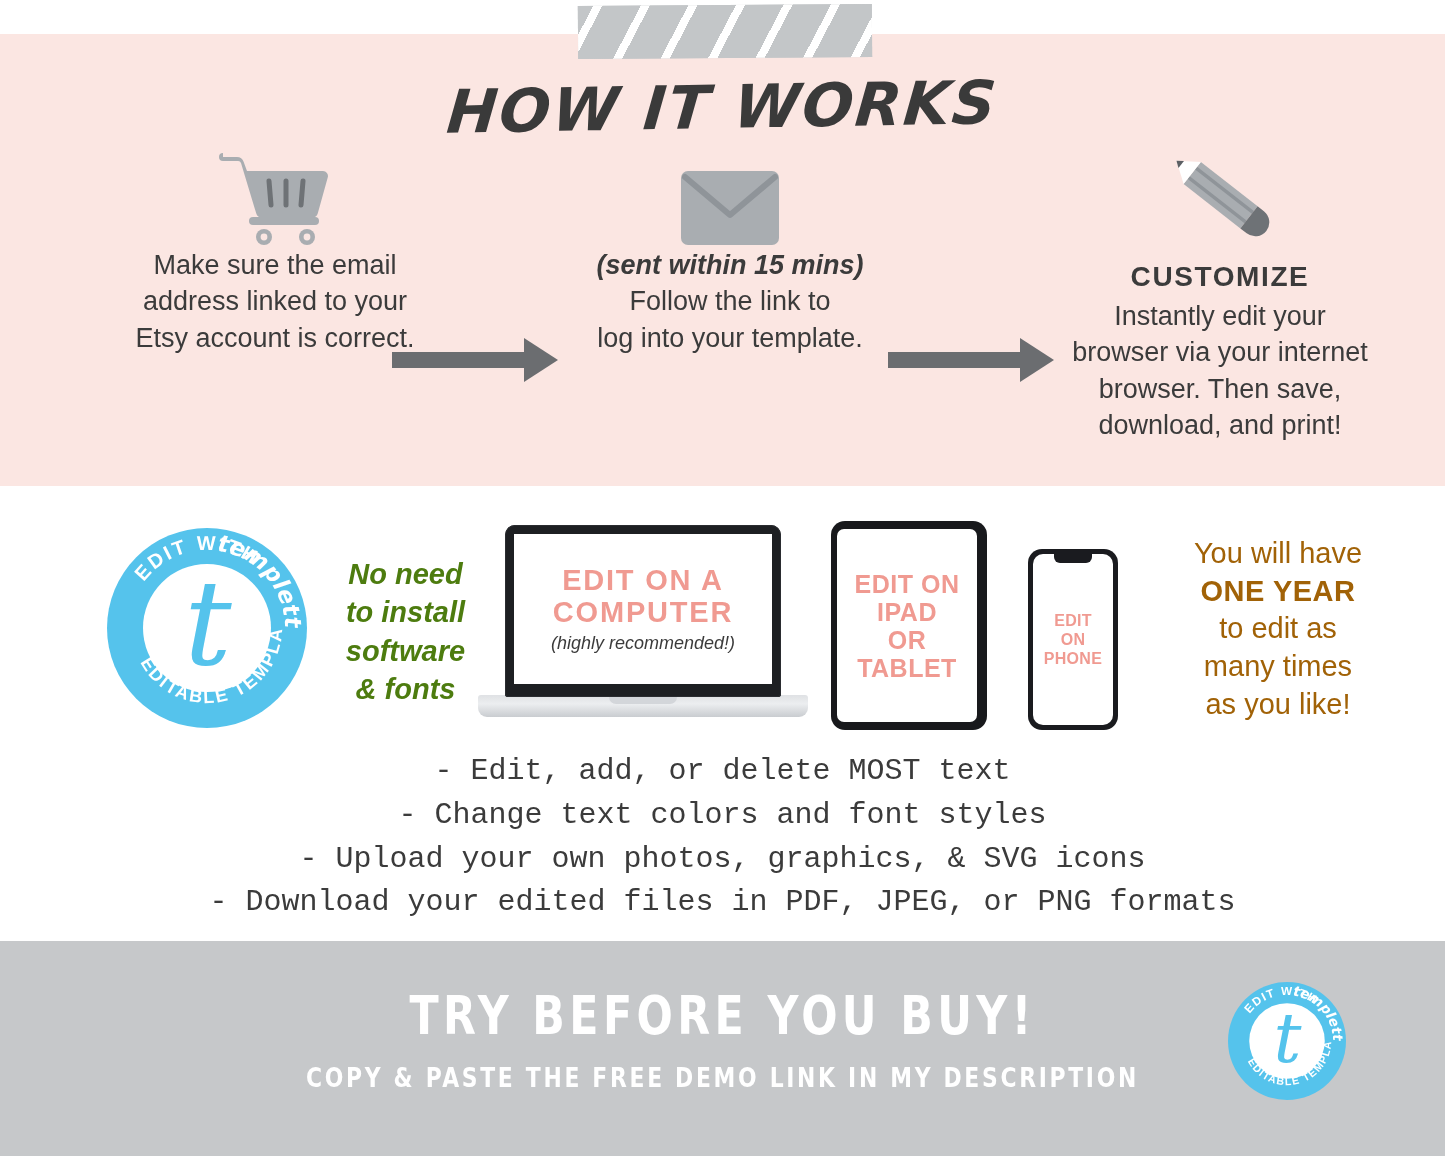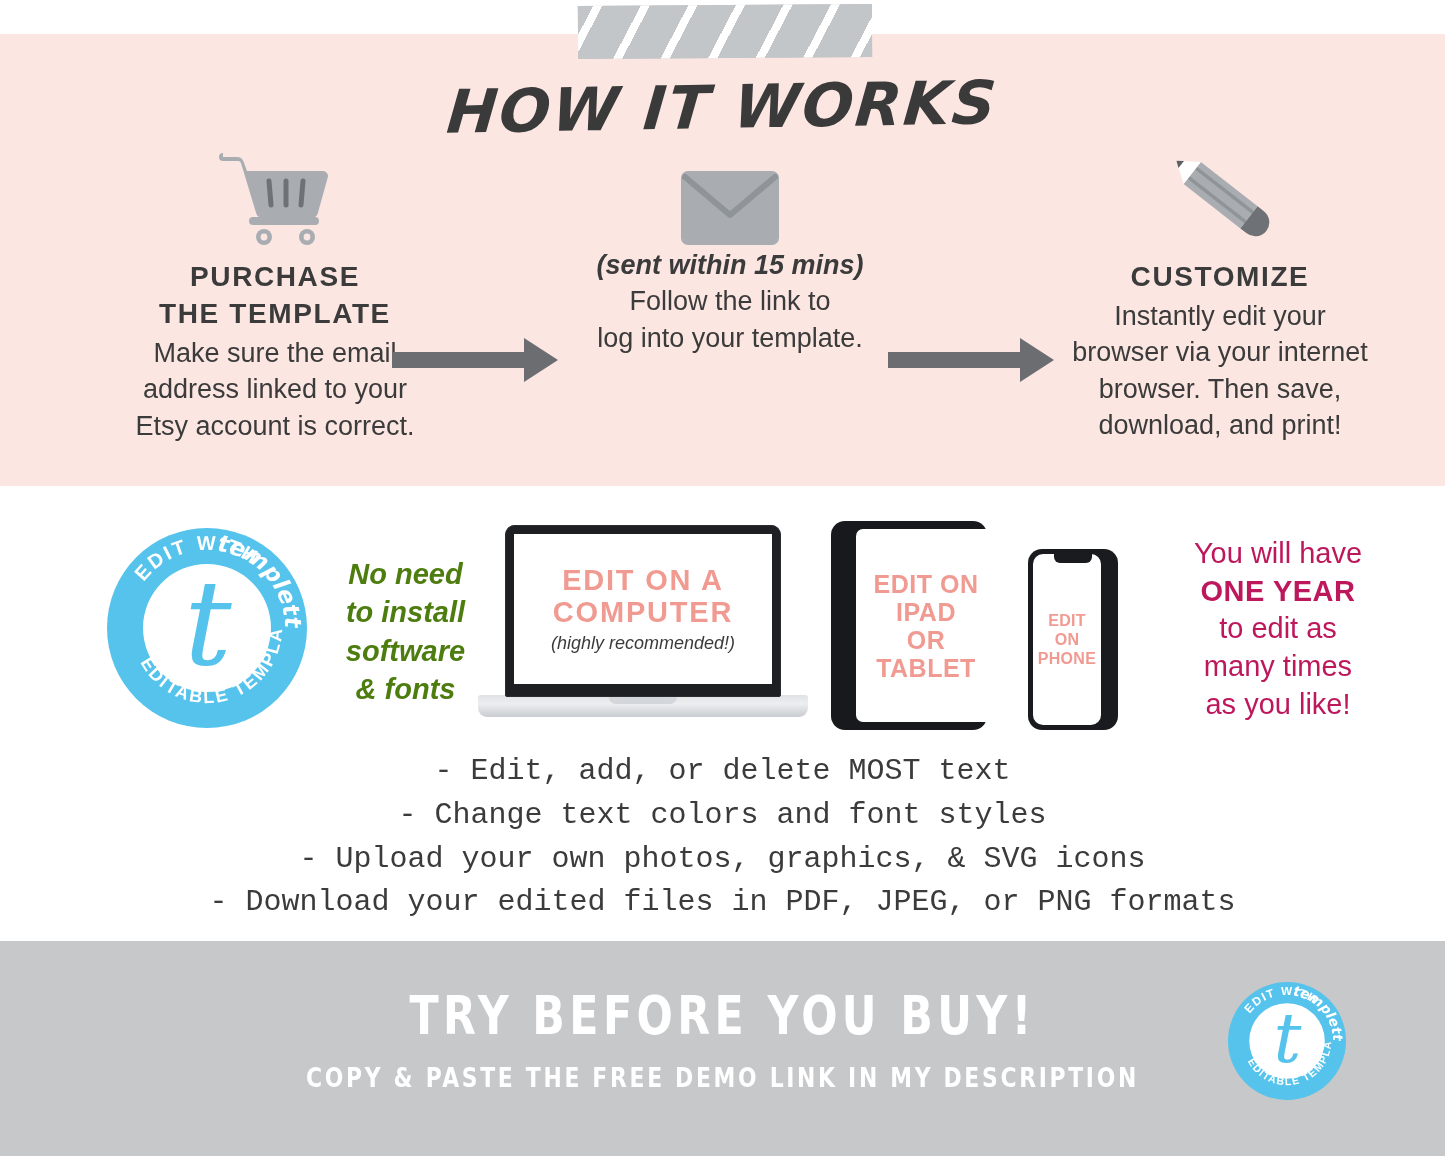--- a/index.html
+++ b/index.html
@@ -134,46 +134,46 @@
   }
   .scr-sub{font-size:18px;font-style:italic;color:#3b3b3b;margin-top:5px;font-weight:500;}
 
   
   .tablet{position:absolute;left:831px;top:521px;width:156px;height:209px;}
   .tablet .body{
     position:absolute;left:0;top:0;width:156px;height:209px;
     background:#18191c;border-radius:14px;
   }
   .tablet .screen{
-    position:absolute;left:25px;top:8px;width:140px;height:193px;background:#fff;border-radius:7px;
+    position:absolute;left:6px;top:8px;width:140px;height:193px;background:#fff;border-radius:7px;
     display:flex;align-items:center;justify-content:center;
   }
   .tablet .txt{
     font-size:25px;font-weight:bold;line-height:1.12;letter-spacing:0.5px;color:#f09a91;text-align:center;
   }
 
   
   .phone{position:absolute;left:1028px;top:549px;width:90px;height:181px;}
   .phone .body{
     position:absolute;left:0;top:0;width:90px;height:181px;background:#1a1b1f;border-radius:14px;
   }
   .phone .screen{
-    position:absolute;left:5px;top:5px;width:68px;height:171px;background:#fff;border-radius:10px;
+    position:absolute;left:5px;top:5px;width:80px;height:171px;background:#fff;border-radius:10px;
     display:flex;align-items:center;justify-content:center;overflow:hidden;
   }
   .phone .notch{
     position:absolute;left:26px;top:5px;width:38px;height:9px;background:#1a1b1f;border-radius:0 0 6px 6px;z-index:3;
   }
   .phone .txt{
     font-size:16px;font-weight:bold;line-height:1.2;color:#f09a91;text-align:center;letter-spacing:.3px;
   }
 
   .oneyear{
     position:absolute;left:1128px;top:535px;width:300px;text-align:center;
-    font-size:29px;line-height:1.3;color:#be185d;
+    font-size:29px;line-height:1.3;color:#a16207;
   }
   .oneyear .bold{font-weight:bold;letter-spacing:.5px;}
 
   .bullets{
     position:absolute;left:0;top:750px;width:1445px;text-align:center;
   }
   .bullets li{
     list-style:none;font-size:30px;line-height:1.46;color:#3b3b3b;
     font-family:Liberation Mono, monospace;font-weight:300;
   }
@@ -223,24 +223,20 @@
           </g>
           <g stroke="#6e7276" stroke-width="5" stroke-linecap="round">
             <line x1="50" y1="32" x2="52" y2="56"></line>
             <line x1="67" y1="32" x2="67" y2="56"></line>
             <line x1="84" y1="32" x2="82" y2="56"></line>
           </g>
           <circle cx="45" cy="88" r="3.4" fill="#fbe6e2"></circle>
           <circle cx="88" cy="88" r="3.4" fill="#fbe6e2"></circle>
         </svg>
       </div>
-      <h3>
-        <span>PURCHASE</span><br>
-        <span>THE TEMPLATE</span>
-      </h3>
       <p>
         <span>Make sure the email</span><br>
         <span>address linked to your</span><br>
         <span>Etsy account is correct.</span>
       </p>
     </div>
 
     <div class="arrow arrow-1">
       <div class="shaft"></div>
         <div class="head"></div>

